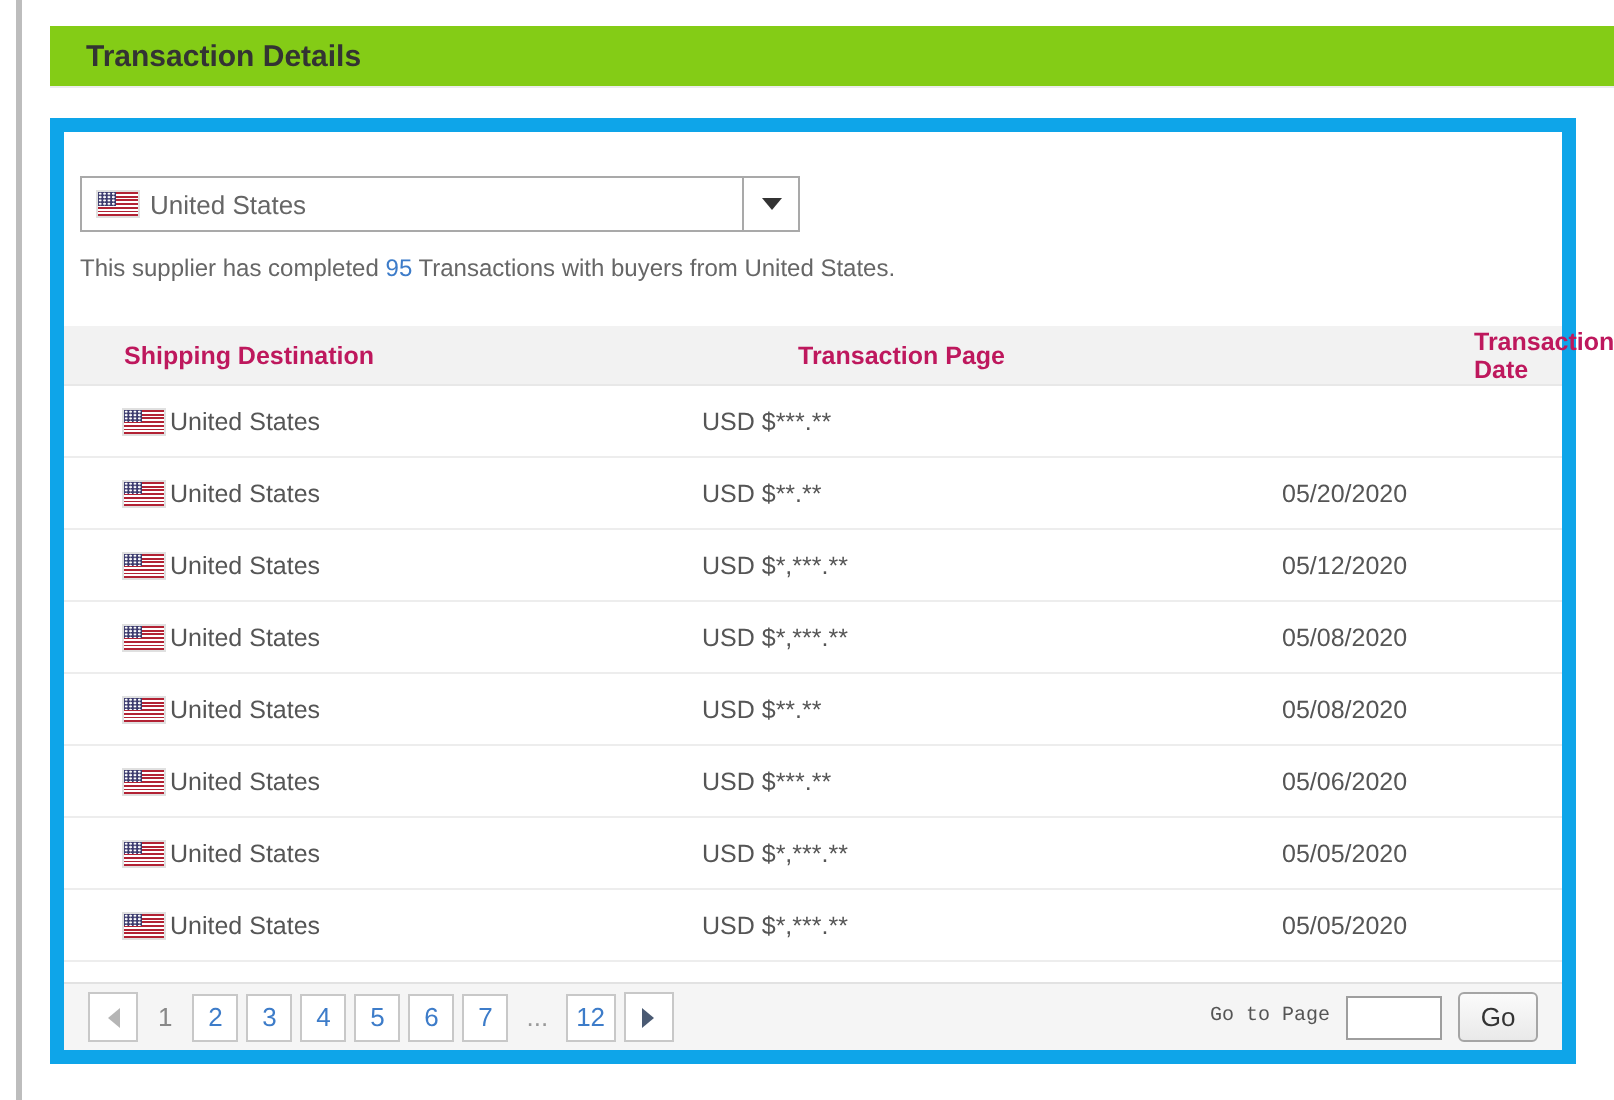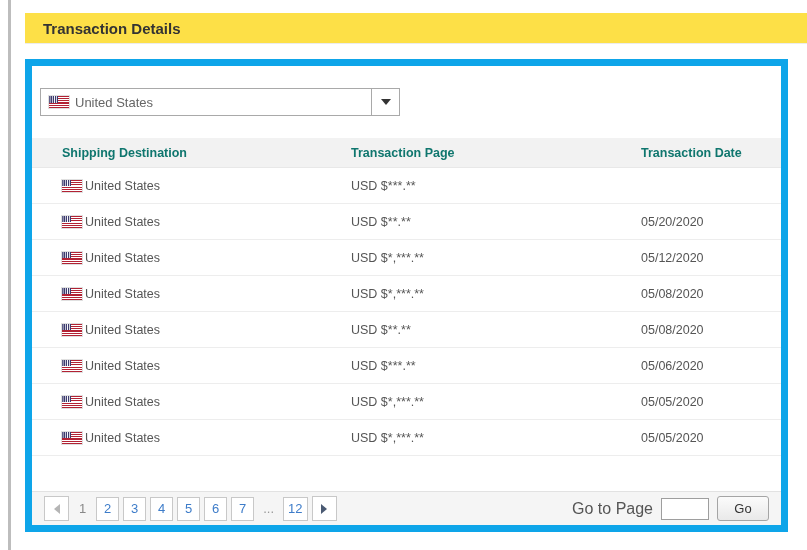--- a/index.html
+++ b/index.html
@@ -6,21 +6,21 @@
   html, body {
     width: 807px; height: 550px; overflow: hidden;
     background: #fff;
     font-family: "Liberation Sans", "DejaVu Sans", sans-serif;
   }
   .left-rule {
     position: absolute; left: 8px; top: 0; width: 3px; height: 550px;
     background: #bdbdbd;
   }
   .header-bar {
-    margin: 13px 0 0 25px; height: 31px; background: #fde047;
+    margin: 13px 0 0 25px; height: 31px; background: #84cc16;
     display: flex; align-items: center; padding-left: 18px;
     border-bottom: 1px solid #ececec;
   }
   .page-title { font-size: 15px; font-weight: bold; color: #333; }
 
   .content-box {
     margin: 15px 19px 0 25px; height: 473px;
     border: 7px solid #0ea5e9; background: #fff;
     display: flex; flex-direction: column;
   }
@@ -60,22 +60,23 @@
   .summary { margin: 11px 0 0 8px; font-size: 12px; color: #666; }
   .summary .count { color: #3d7cc9; text-decoration: none; cursor: pointer; }
 
   
   .table { margin-top: 22px; width: 100%; font-size: 12.5px; }
   .thead, .trow {
     display: grid; grid-template-columns: 289px 290px auto;
     padding-left: 30px; align-items: center;
   }
   .thead {
-    background: #f2f2f2; height: 30px; font-weight: bold; color: #0f766e;
+    background: #f2f2f2; height: 30px; font-weight: bold; color: #be185d;
     border-bottom: 1px solid #e8e8e8;
+    gap: 48px;
   }
   .trow { height: 36px; border-bottom: 1px solid #ededed; color: #555; }
   .cell.dest { display: flex; align-items: center; gap: 3px; }
 
   
   .footer {
     margin-top: auto; height: 34px; background: #f5f5f5;
     border-top: 1px solid #e2e2e2;
     display: flex; align-items: center; padding: 0 12px;
   }
@@ -91,27 +92,27 @@
     border-bottom: 5px solid transparent; border-right: 6px solid #b5b5b5;
   }
   .tri-right {
     width: 0; height: 0; border-top: 5px solid transparent;
     border-bottom: 5px solid transparent; border-left: 6px solid #4a5a73;
   }
   .current-page { color: #888; font-size: 13px; margin: 0 6px; }
   .ellipsis { color: #999; font-size: 13px; margin: 0 5px; }
 
   .goto { margin-left: auto; display: flex; align-items: center; gap: 8px; }
-  .goto-label { font-size: 16px; color: #555; }
+  .goto-label { font-size: 10px; color: #555; font-family: Liberation Mono, monospace; }
   .goto-input {
     width: 48px; height: 22px; border: 1px solid #9e9e9e; background: #fff;
     font-size: 13px; padding: 0 4px; font-family: inherit;
   }
   .go-btn {
-    width: 52px; height: 25px; border: 1px solid #a5a5a5; border-radius: 3px;
+    width: 40px; height: 25px; border: 1px solid #a5a5a5; border-radius: 3px;
     background: linear-gradient(#fbfbfb, #e9e9e9); color: #333; font-size: 13px;
     font-family: inherit; cursor: pointer;
   }
 </style>
 </head>
 <body>
 
 <div class="left-rule"></div>
 
 <div class="header-bar">
@@ -123,20 +124,25 @@
   <div class="country-select">
     <div class="select-value">
       <span class="us-flag"></span>
       <span>United States</span>
     </div>
     <div class="select-arrow-btn">
       <span class="caret-down"></span>
     </div>
   </div>
 
+  <p class="summary">
+    <span>This supplier has completed</span>
+    <a class="count">95</a>
+    <span>Transactions with buyers from United States.</span>
+  </p>
 
   <div class="table">
     <div class="thead">
       <div>Shipping Destination</div>
       <div>Transaction Page</div>
       <div>Transaction Date</div>
     </div>
     <div id="tbody">
   <div class="trow">
     <div class="cell dest">

